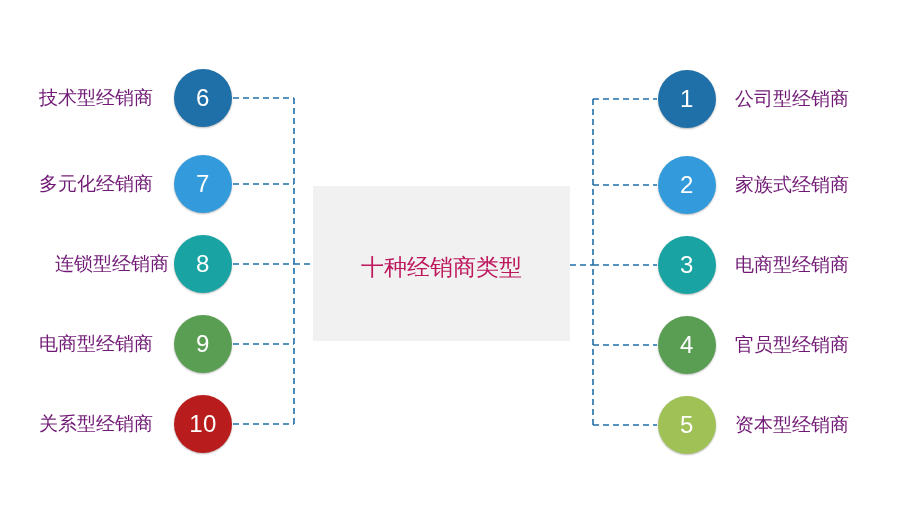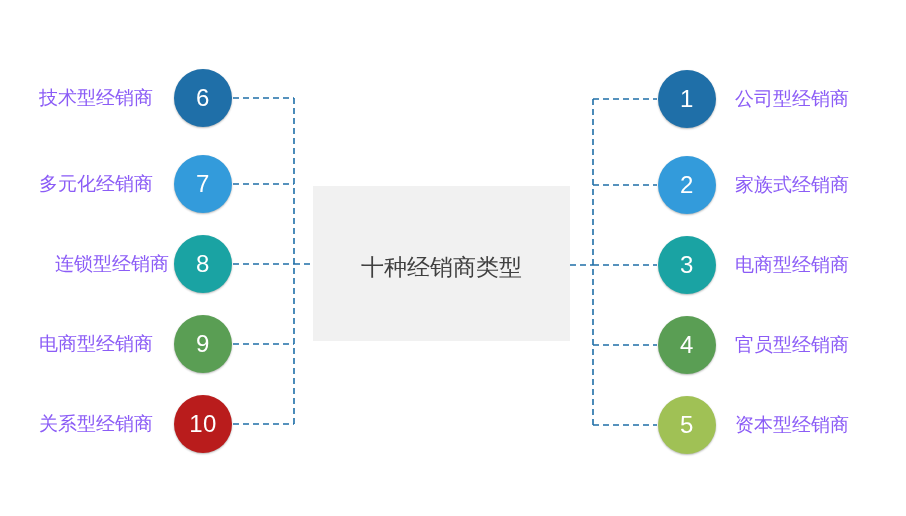--- a/index.html
+++ b/index.html
@@ -40,21 +40,21 @@
     color: #ffffff;
     font-size: 24px;
     line-height: 1;
     font-weight: 400;
     letter-spacing: 0.5px;
     user-select: none;
   }
   .label {
     position: absolute;
     font-size: 19px;
-    color: #8b5cf6;
+    color: #701a75;
     line-height: 1;
     white-space: nowrap;
   }
   .label-left {
     text-align: right;
   }
   .label-right {
     text-align: center;
   }
   #center-box {
@@ -63,21 +63,21 @@
     top: 186px;
     width: 257px;
     height: 155px;
     background: #f1f1f1;
     display: flex;
     align-items: center;
     justify-content: center;
   }
   #center-title {
     font-size: 23px;
-    color: #404040;
+    color: #be185d;
     line-height: 1;
     white-space: nowrap;
     margin-top: 8px;
   }
 </style>
 </head>
 <body>
 
 <div id="stage">
 

